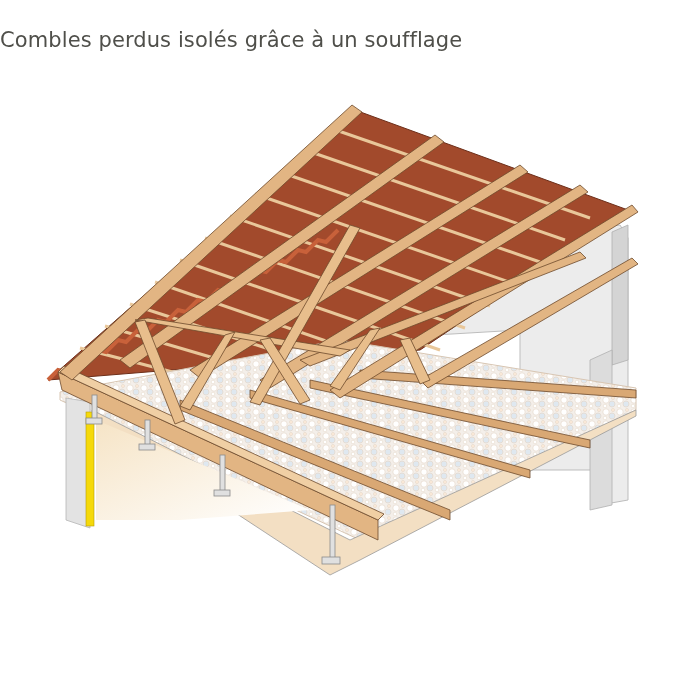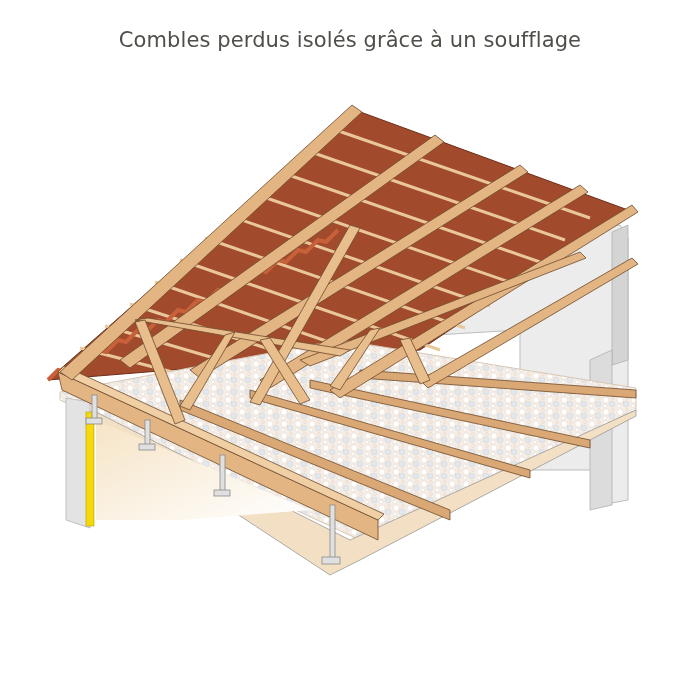--- a/index.html
+++ b/index.html
@@ -1,17 +1,17 @@
 <!DOCTYPE html>
 <html><head>
 <meta charset="utf-8">
 <style>
   html, body { margin: 0; padding: 0; background: #ffffff; }
   body { width: 700px; height: 700px; position: relative; overflow: hidden; font-family: "DejaVu Sans", sans-serif; }
-  .title { position: absolute; top: 28px; left: 0; width: 700px; text-align: center; font-size: 21px; color: #4f4f4a; letter-spacing: 0.1px; }
+  .title { position: absolute; top: 28px; left: 0; width: 700px; font-size: 21px; color: #4f4f4a; letter-spacing: 0.1px; }
   svg.illus { position: absolute; left: 0; top: 0; }
 </style>
 </head>
 <body>
 
 <div class="title">Combles perdus isolés grâce à un soufflage</div>
 
 <svg class="illus" width="700" height="700" viewBox="0 0 700 700">
   <defs>
     <pattern id="insul" width="14" height="12" patternUnits="userSpaceOnUse">

